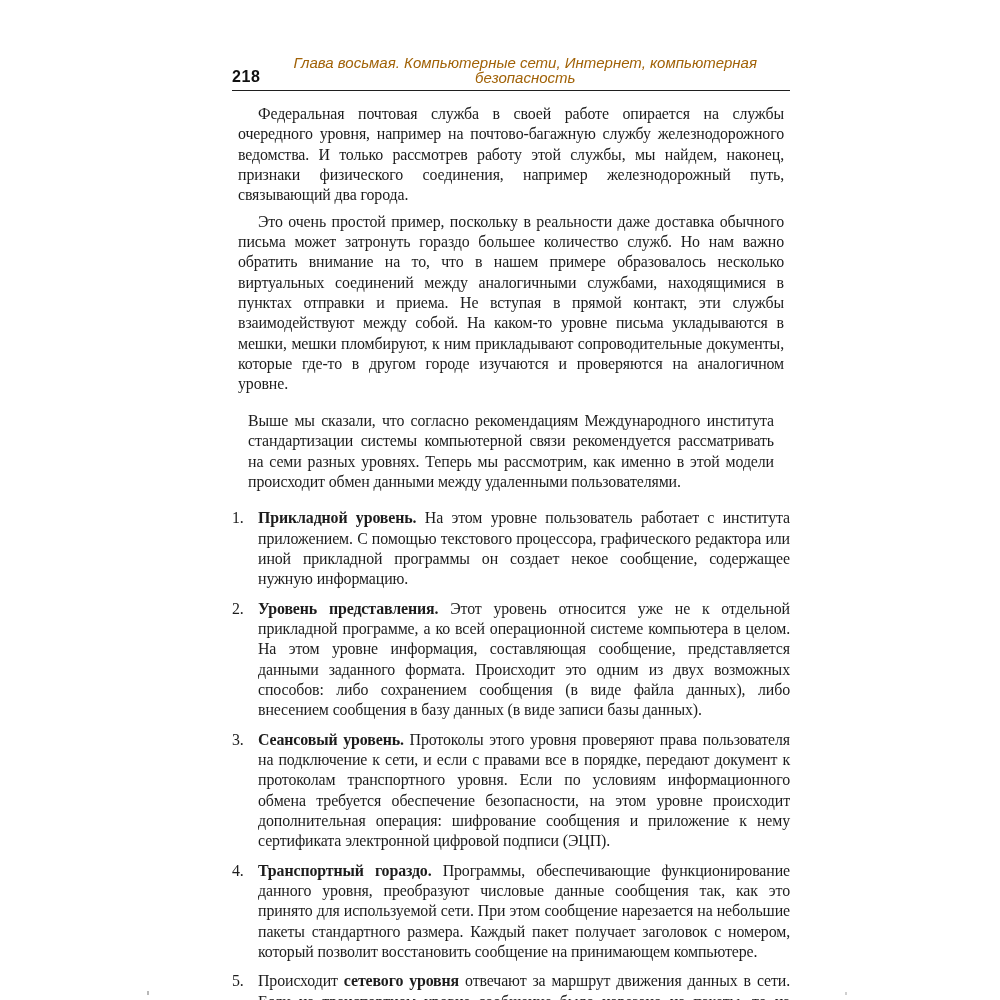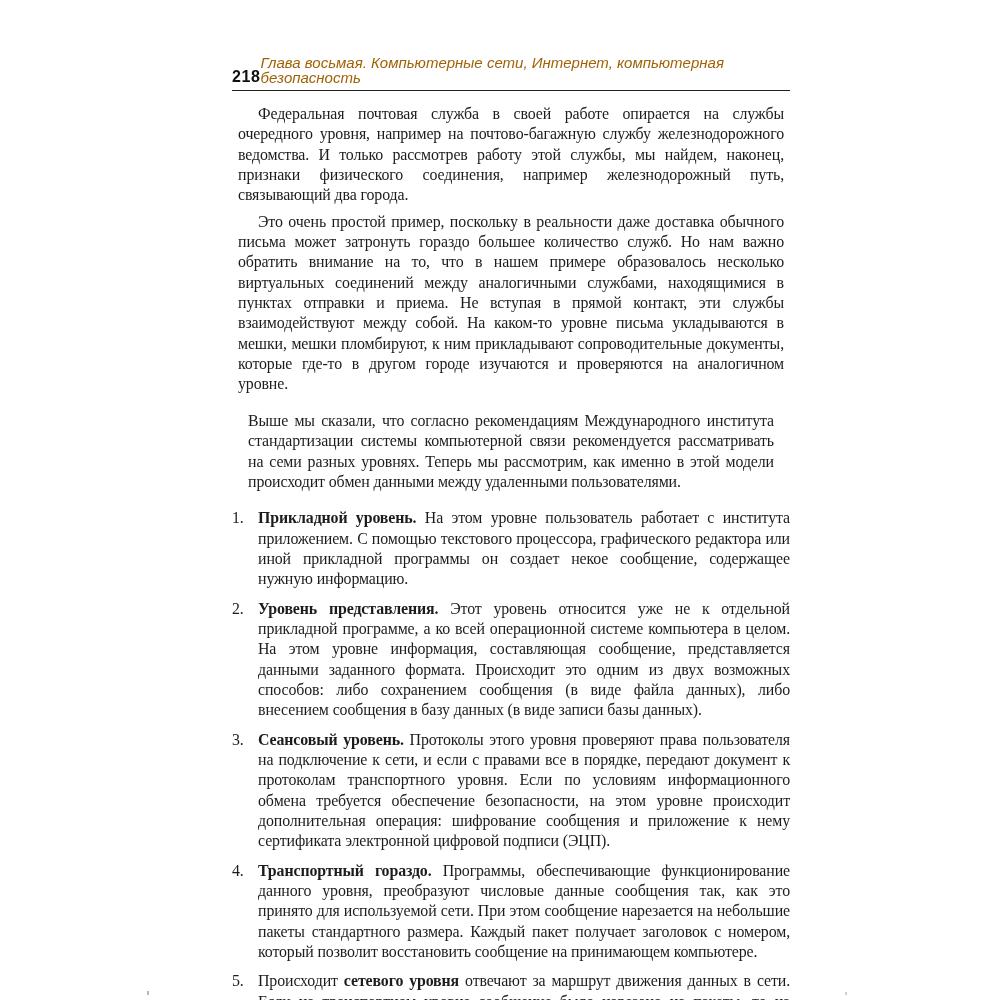--- a/index.html
+++ b/index.html
@@ -21,20 +21,21 @@
     top: 55px;
     width: 558px;
   }
   .header-row {
     display: flex;
     justify-content: space-between;
     align-items: flex-end;
     font-family: "Liberation Sans", sans-serif;
     padding-bottom: 5px;
     border-bottom: 1.7px solid #1f1f1f;
+    text-align: center;
   }
   .page-num {
     font-weight: bold;
     font-size: 16px;
     letter-spacing: 0.6px;
     color: #111;
     line-height: 1;
   }
   .chapter {
     font-size: 15px;

